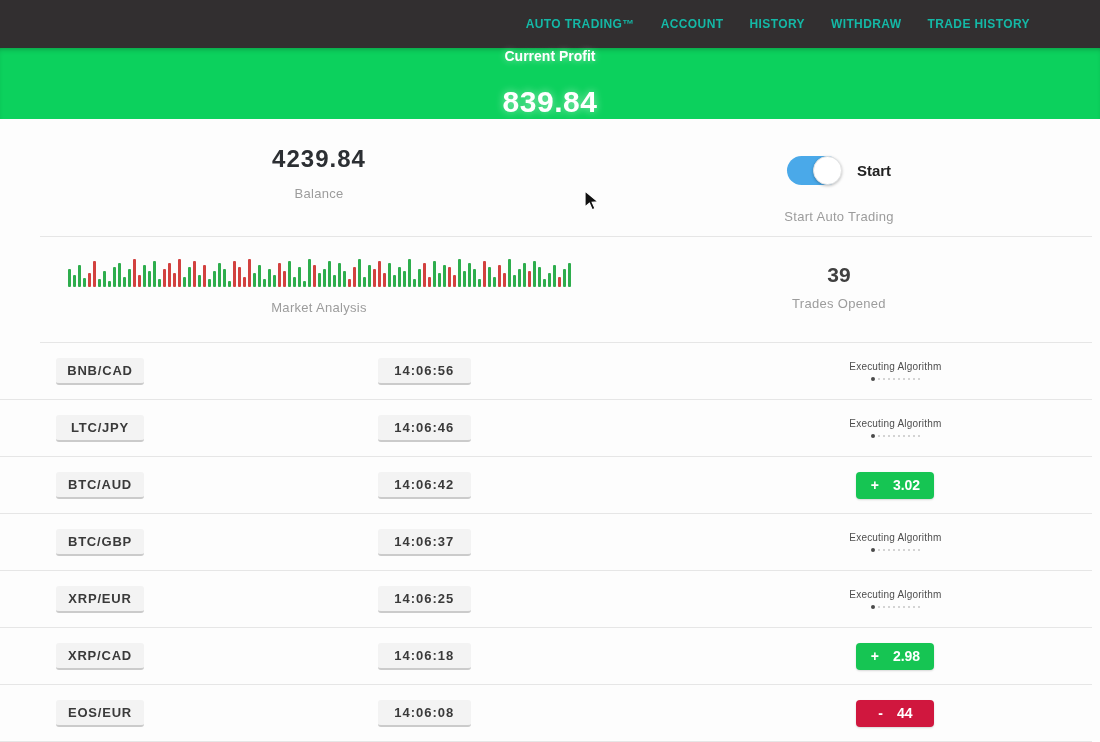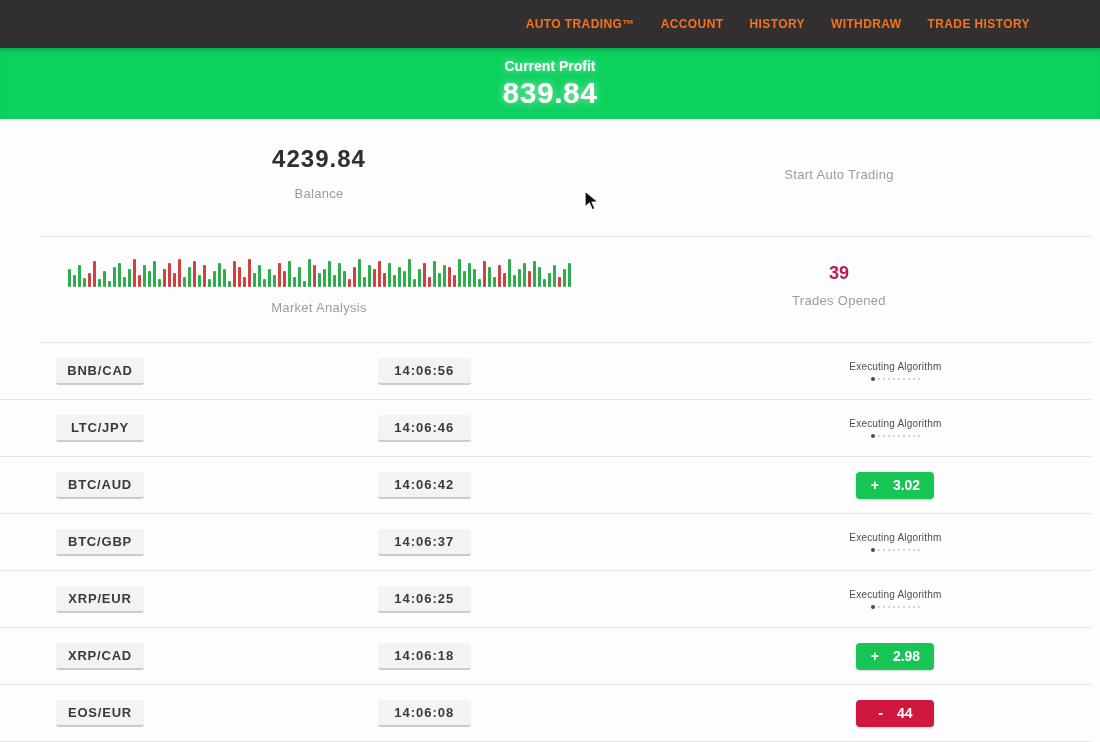--- a/index.html
+++ b/index.html
@@ -2,21 +2,21 @@
 <html><head>
 <meta charset="utf-8">
 <style>
   * { margin:0; padding:0; box-sizing:border-box; }
   html,body { width:1100px; height:742px; overflow:hidden; background:#fdfdfd;
     font-family:"Liberation Sans", sans-serif; }
 
   
   .topnav { height:48px; background:#322f30; display:flex; align-items:center;
     justify-content:flex-end; gap:26px; padding-right:70px; }
-  .topnav .nav-item { color:#f97316; font-size:12px; font-weight:bold;
+  .topnav .nav-item { color:#14b8a6; font-size:12px; font-weight:bold;
     letter-spacing:.4px; cursor:pointer; white-space:nowrap; }
 
   
   .banner { height:71px; display:flex; flex-direction:column; align-items:center;
     justify-content:center; color:#fff; box-shadow:inset 0 4px 6px -4px rgba(0,0,0,.35); }
   .banner .label { font-size:14px; font-weight:bold; text-shadow:0 0 7px rgba(255,255,255,.55); }
   .banner .value { font-size:30px; font-weight:bold; letter-spacing:.5px; margin-top:2px;
     text-shadow:0 0 8px rgba(255,255,255,.55); }
 
   main { background:#fdfdfd; }
@@ -34,21 +34,21 @@
   .toggle .knob { position:absolute; top:0; right:-1px; width:29px; height:29px;
     background:#fff; border:1px solid #e3e3e3; border-radius:50%;
     box-shadow:0 1px 3px rgba(0,0,0,.25); }
   .toggle-label { font-size:15px; font-weight:bold; color:#222; }
 
   .separator { border-top:1px solid #e6e6e6; margin:0 8px 0 40px; }
 
   .bars { height:30px; display:flex; align-items:flex-end; gap:2px; }
   .bars .bar { width:3px; border-radius:1px; }
 
-  .trades-value { font-size:18px; font-weight:bold; color:#be185d; margin-top:6px; }
+  .trades-value { font-size:21px; font-weight:bold; color:#404040; margin-top:6px; }
 
   
   .trow { height:57px; display:flex; align-items:center; border-bottom:1px solid #e6e6e6;
     margin:0 8px 0 0; padding-left:0; }
   .tcol-pair { width:260px; padding-left:56px; }
   .tcol-time { width:330px; display:flex; justify-content:center; }
   .tcol-status { margin-left:110px; width:394px; display:flex; flex-direction:column;
     align-items:center; justify-content:center; }
   .chip { background:#f3f3f3; border-bottom:2px solid #cbcbcb; border-radius:3px;
     padding:5px 0; min-width:88px; text-align:center; font-size:13px; font-weight:bold;
@@ -69,32 +69,38 @@
 <body>
 
 <header class="topnav">
   <span class="nav-item">AUTO TRADING™</span>
   <span class="nav-item">ACCOUNT</span>
   <span class="nav-item">HISTORY</span>
   <span class="nav-item">WITHDRAW</span>
   <span class="nav-item">TRADE HISTORY</span>
 </header>
 
-<section class="banner" id="profit-banner" style="background: rgb(12, 209, 93);">
+<section class="banner" id="profit-banner" style="background: rgb(12, 209, 93); justify-content: space-between;">
   <div class="label">Current Profit</div>
   <div class="value">839.84</div>
 </section>
 
 <main>
   <div class="stats-row row1">
     <div class="cell-left">
       <div class="balance-value">4239.84</div>
       <div class="muted-label">Balance</div>
     </div>
     <div class="cell-right">
+      <div class="toggle-line">
+        <div class="toggle" id="auto-toggle" style="background: rgb(74, 169, 233);">
+          <div class="knob"></div>
+        </div>
+        <span class="toggle-label">Start</span>
+      </div>
       <div class="muted-label" style="margin-top:22px">Start Auto Trading</div>
     </div>
   </div>
 
   <div class="separator"></div>
 
   <div class="stats-row row2">
     <div class="cell-left">
       <div class="bars">
           <div class="bar" style="height: 18px; background: rgb(46, 173, 77);"></div>

